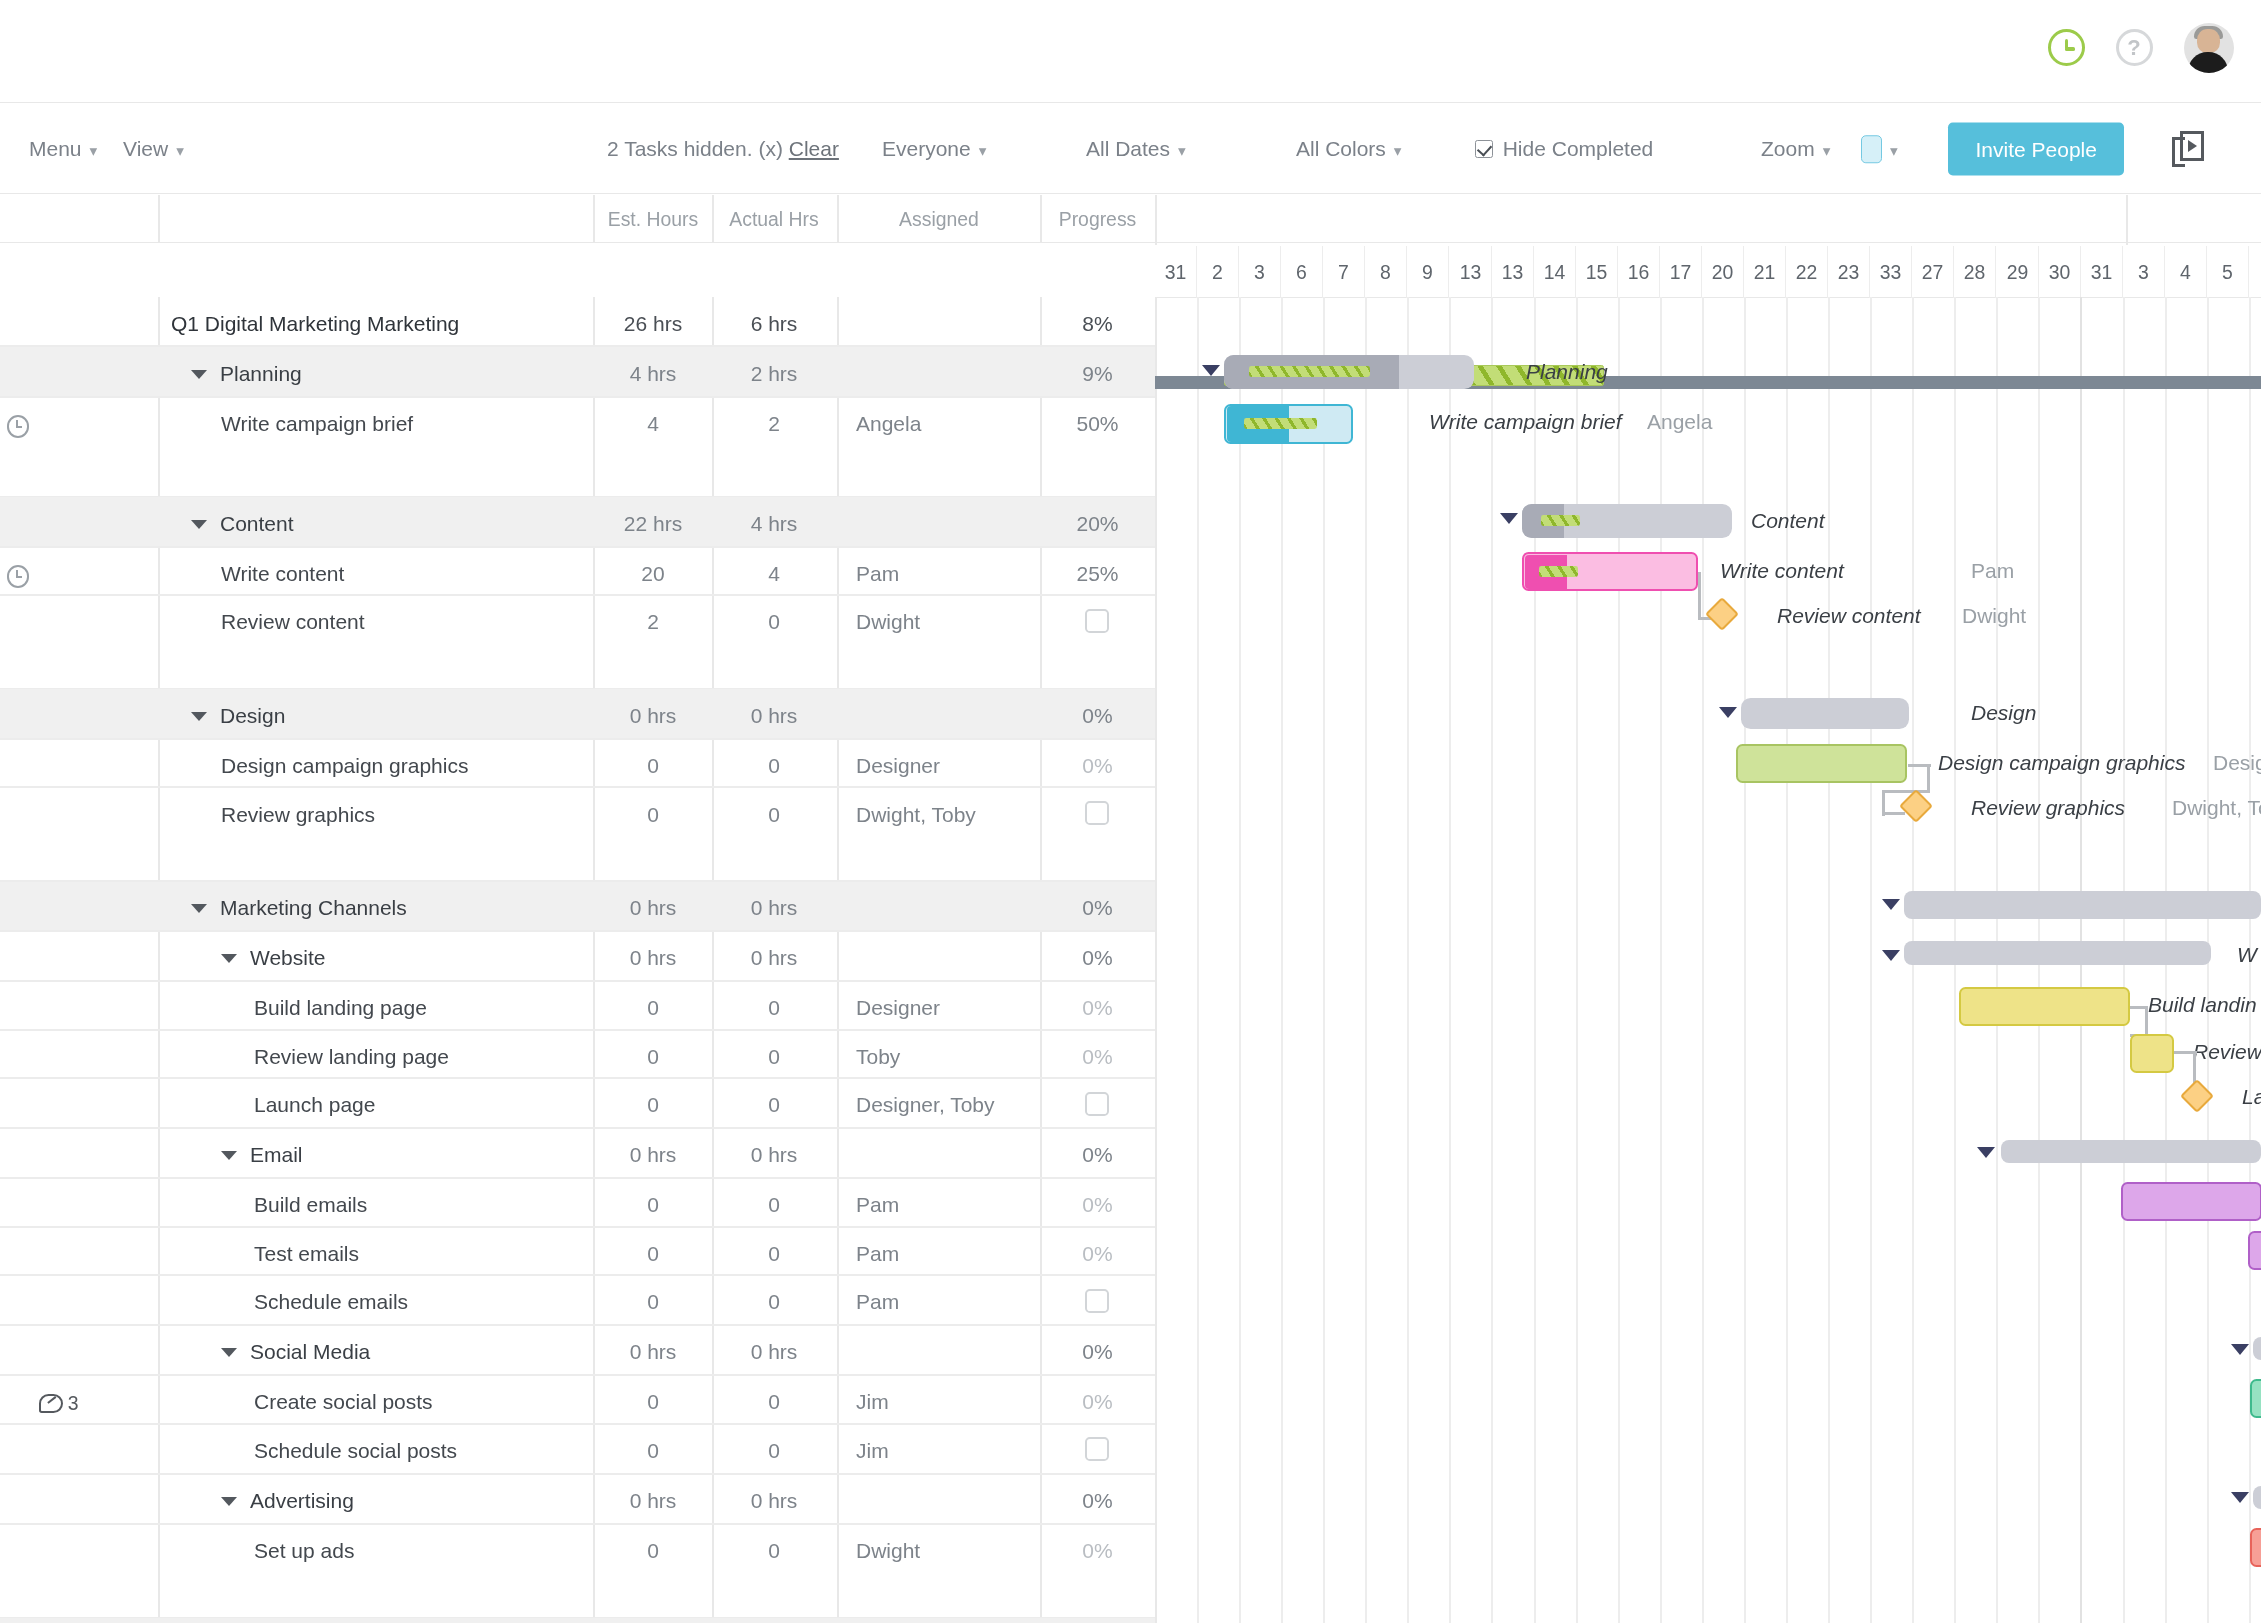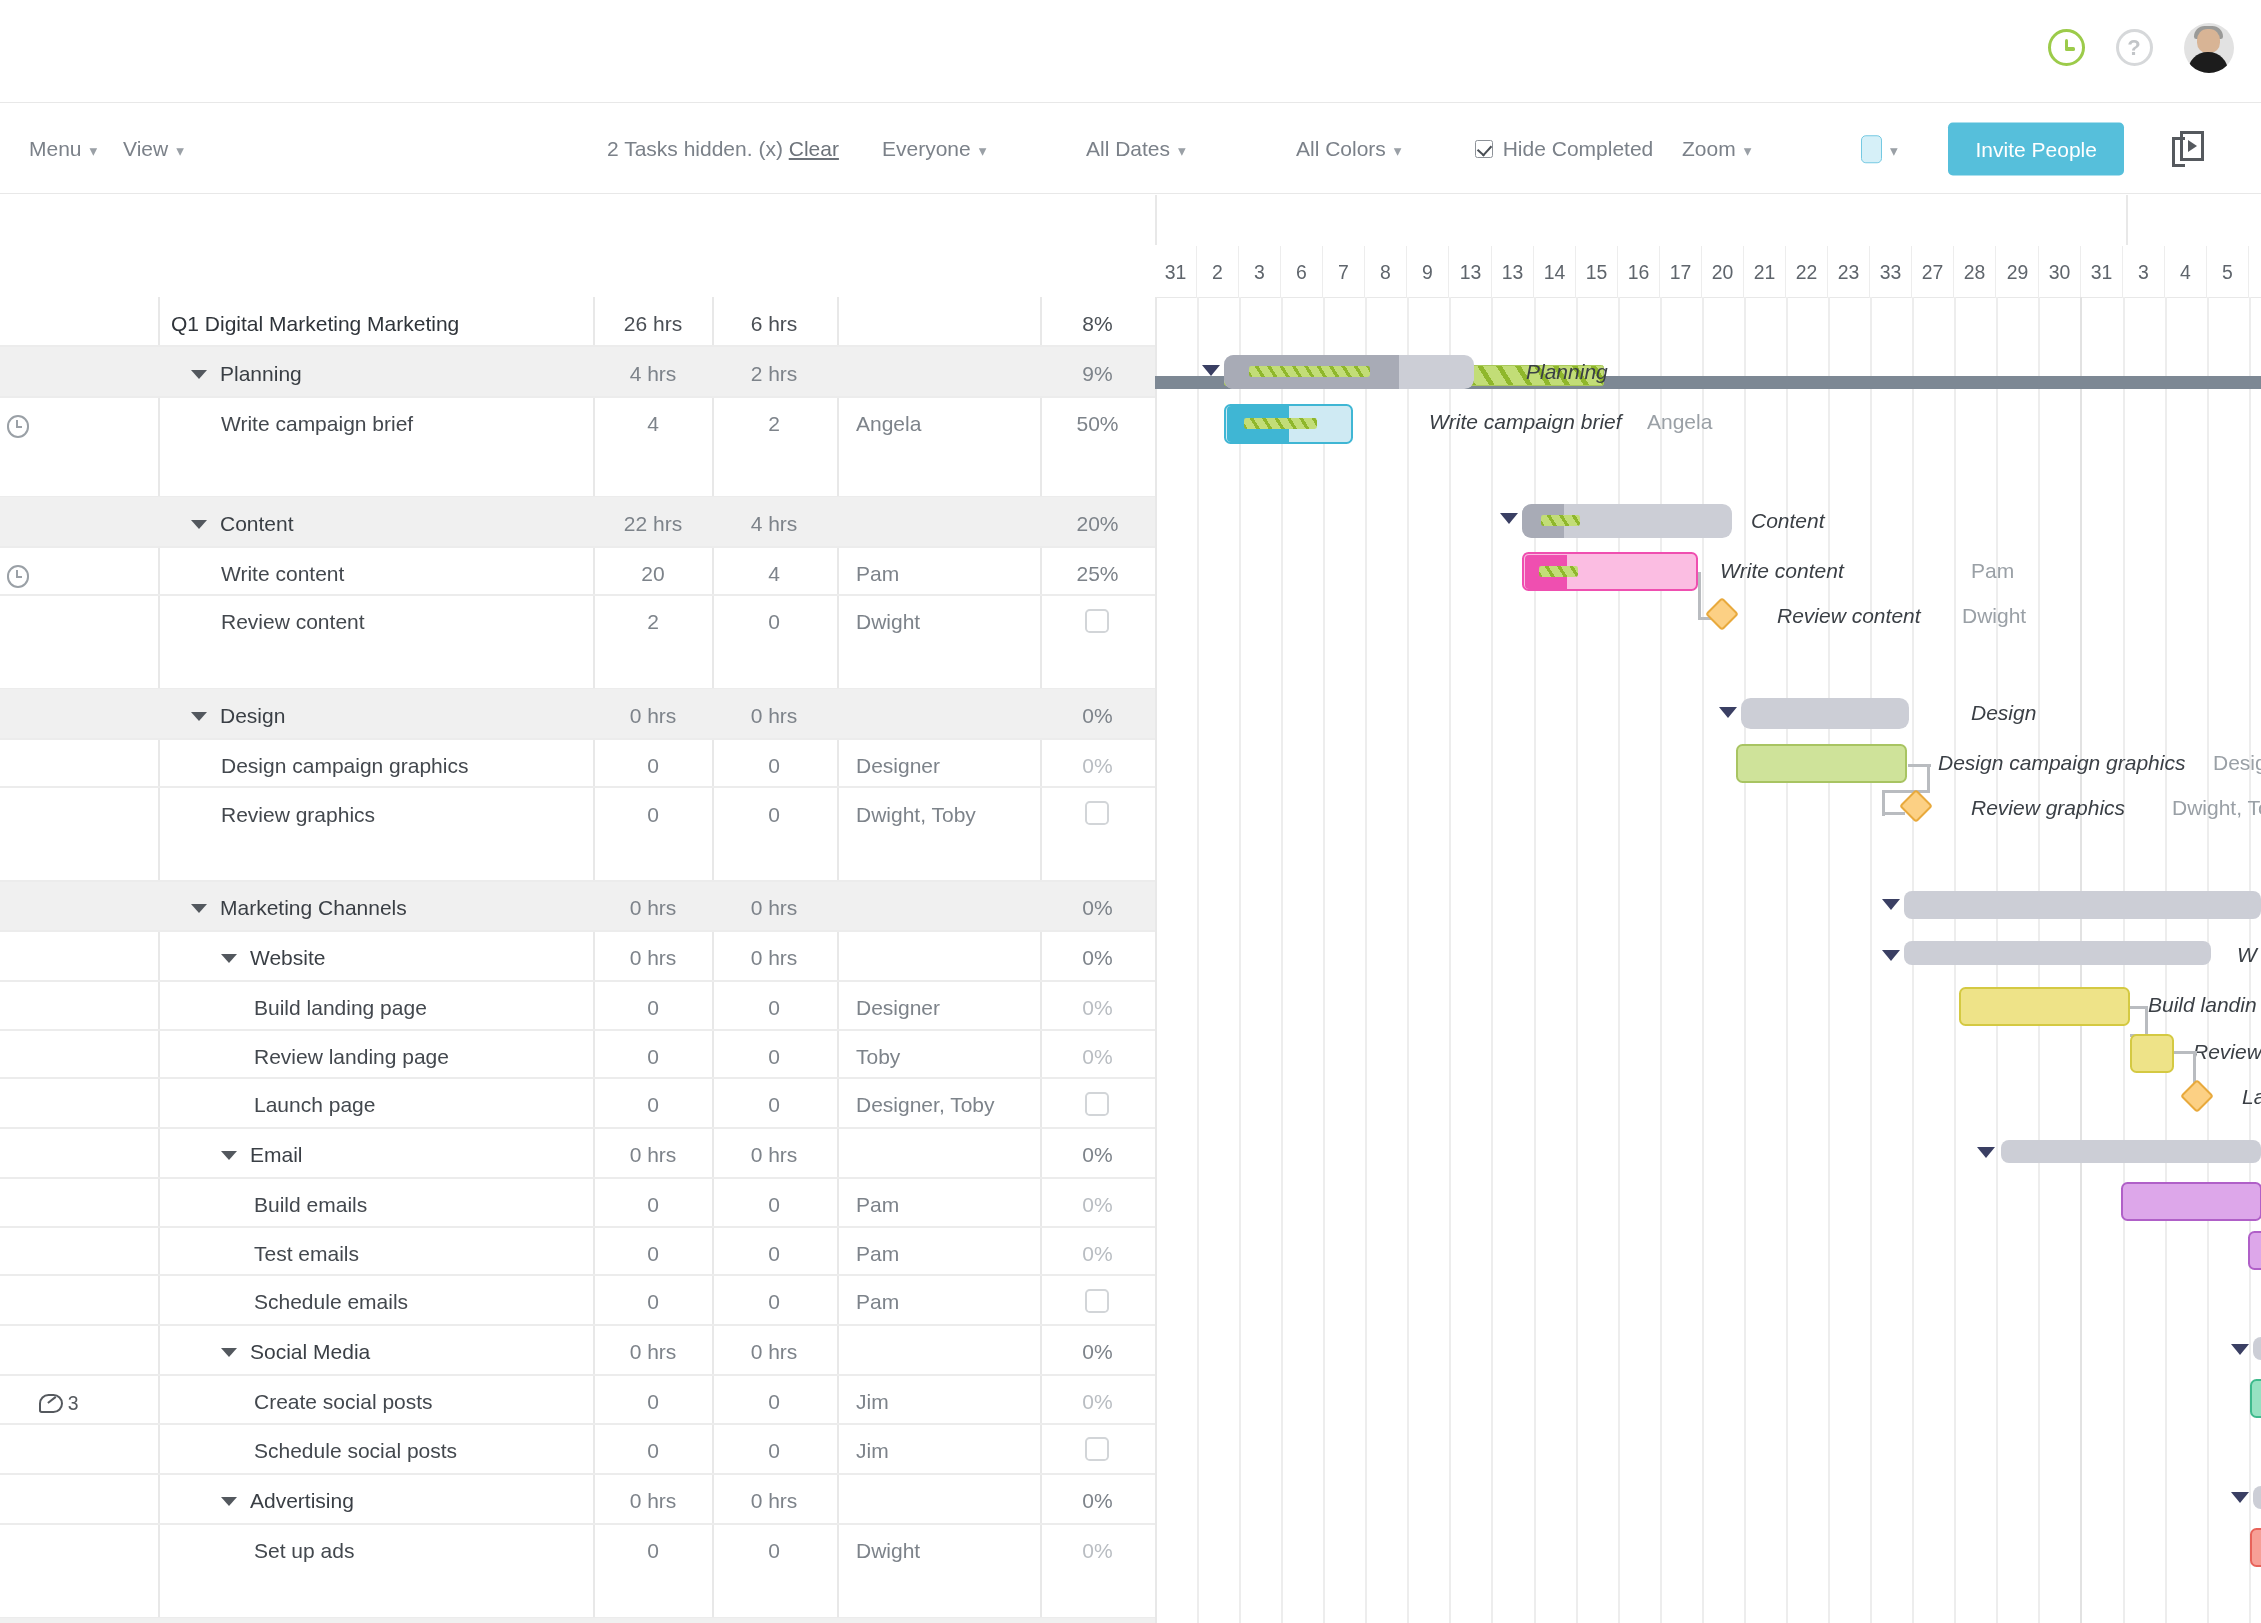--- a/index.html
+++ b/index.html
@@ -209,31 +209,51 @@
   <div class="toolbar">
     <div class="tb-item" style="left:29px;"><span>Menu</span><span class="tb-caret">▾</span></div>
     <div class="tb-item" style="left:123px;"><span>View</span><span class="tb-caret">▾</span></div>
     <div class="tb-item" style="left:607px;">
       <span>2 Tasks hidden. </span><span>(x)</span>&nbsp;<span class="clear-link">Clear</span>
     </div>
     <div class="tb-item" style="left:882px;"><span>Everyone</span><span class="tb-caret">▾</span></div>
     <div class="tb-item" style="left:1086px;"><span>All Dates</span><span class="tb-caret">▾</span></div>
     <div class="tb-item" style="left:1296px;"><span>All Colors</span><span class="tb-caret">▾</span></div>
     <div class="tb-item" style="left:1475px;"><span class="hide-check"></span><span>Hide Completed</span></div>
-    <div class="tb-item" style="left:1682px;text-align:right;"><span>Zoom</span><span class="tb-caret">▾</span></div>
+    <div class="tb-item" style="left:1761px;text-align:right;"><span>Zoom</span><span class="tb-caret">▾</span></div>
     <div class="tb-item" style="left:1861px;"><span class="color-swatch"></span><span class="tb-caret">▾</span></div>
     <div class="invite-btn" style="left:1948px;"><span>Invite People</span></div>
     <div class="panel-ico" style="left:2172px;">
       <div class="p1"></div>
       <div class="p2">
           <div class="tri"></div>
         </div>
     </div>
   </div>
 
+  <div class="grid-head">
+    <div class="col-sep" style="left:158px;"></div>
+    <div class="col-sep" style="left:593px;"></div>
+    <div class="col-sep" style="left:712px;"></div>
+    <div class="col-sep" style="left:837px;"></div>
+    <div class="col-sep" style="left:1040px;"></div>
+    <div class="col-sep" style="left:1155px;"></div>
+    <div class="head-cell" style="left:593px; width:120px;">
+        <span>Est. Hours</span>
+      </div>
+    <div class="head-cell" style="left:712px; width:124px;">
+        <span>Actual Hrs</span>
+      </div>
+    <div class="head-cell" style="left:837px; width:204px;">
+        <span>Assigned</span>
+      </div>
+    <div class="head-cell" style="left:1040px; width:115px;">
+        <span>Progress</span>
+      </div>
+  </div>
   <div class="col-sep" style="position:absolute; left:1155px; top:195px; height:50px; background:#e8e8e8;"></div>
   <div class="col-sep" style="position:absolute; left:2126px; top:195px; height:50px; background:#e8e8e8;"></div>
 
   <div class="day-head" id="dayhead">
       <div class="day-cell" style="left: 0px; width: 42px;">31</div>
       <div class="day-cell" style="left: 42px; width: 42px;">2</div>
       <div class="day-cell" style="left: 84px; width: 42px;">3</div>
       <div class="day-cell" style="left: 126px; width: 42px;">6</div>
       <div class="day-cell" style="left: 168px; width: 42px;">7</div>
       <div class="day-cell" style="left: 210px; width: 42px;">8</div>

